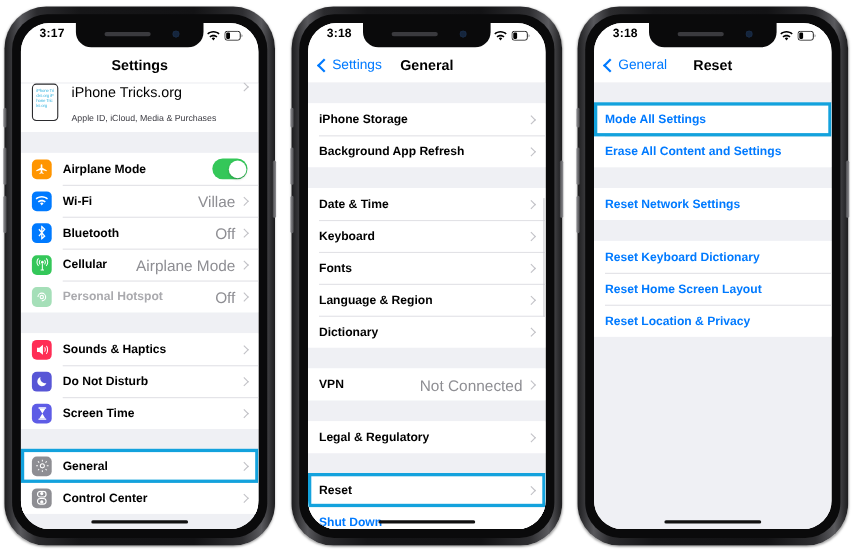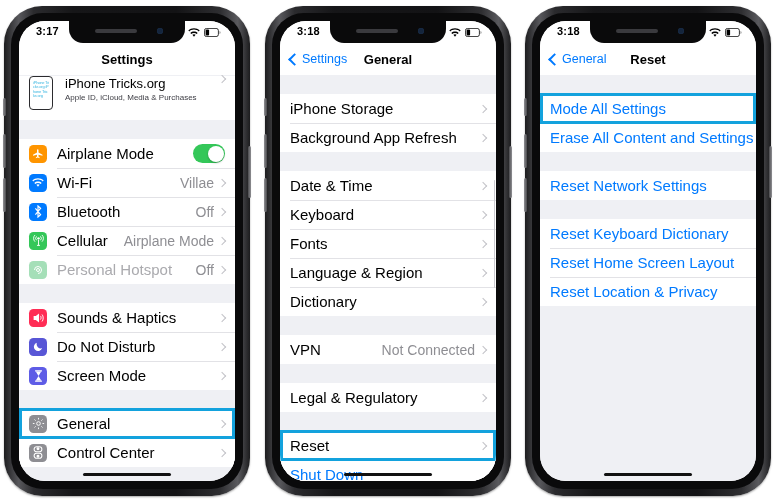--- a/index.html
+++ b/index.html
@@ -105,21 +105,21 @@
     position:relative;display:flex;align-items:center;
     height:29px;padding-left:10px;padding-right:10px;
     background:#fff;
     cursor:pointer;
   }
   .row + .row::before{
     content:"";position:absolute;left:10px;right:0;top:0;height:1px;background:#e2e2e6;
   }
   .row.ind + .row::before{left:38px;}
   .row .label{
-    font-size:15px;color:#000;flex:1;white-space:nowrap;
+    font-size:11px;color:#000;flex:1;white-space:nowrap;font-weight:bold;
   }
   .row .label.blue{color:#007aff;}
   .row .label.dim{color:#aaaaae;}
   .row .value{
     font-size:14px;color:#8e8e93;margin-right:5px;white-space:nowrap;
   }
   .chev-r{
     width:5px;height:5px;border-top:1.5px solid #c2c2c7;border-right:1.5px solid #c2c2c7;
     transform:rotate(45deg);flex:none;
   }
@@ -158,21 +158,21 @@
     width:22px;height:32px;border-radius:4px;border:1.4px solid #2b2b2e;background:#fff;
     margin-right:12px;flex:none;position:relative;overflow:hidden;
   }
   .avatar .lines{
     position:absolute;left:3px;top:4px;right:3px;
     font-size:4px;line-height:4.3px;color:#39b6e0;letter-spacing:-.2px;
     word-break:break-all;
   }
   .pf-text{flex:1;}
   .pf-name{font-size:13px;color:#000;line-height:15px;}
-  .pf-sub{font-size:8px;color:#3c3c43;line-height:11px;margin-top:1px;}
+  .pf-sub{font-size:8px;color:#3c3c43;line-height:11px;margin-top:11px;}
 
   
   .hl{
     position:absolute;left:0;right:0;
     border:3px solid #13a2dd;
     box-sizing:border-box;
     pointer-events:none;
     z-index:20;
   }
 
@@ -332,21 +332,21 @@
               <div class="chev-r"></div>
             </div>
             <div class="row ind">
               <div class="appicon ic-purple2">
                 <svg width="9" height="12" viewBox="0 0 14 20" fill="#fff">
                   <rect x="1" y="0.5" width="12" height="2" rx="1"></rect>
                     <rect x="1" y="17.5" width="12" height="2" rx="1"></rect>
                   <path d="M2.5 2.5h9L7 10l4.5 7.5h-9L7 10z"></path>
                 </svg>
               </div>
-              <div class="label">Screen Mode</div>
+              <div class="label">Screen Time</div>
               <div class="chev-r"></div>
             </div>
           </div>
 
           <div class="gap" style="height:19px;"></div>
 
           <div class="group" style="position:relative;">
             <div class="hl" style="top:-1px;height:31px;"></div>
             <div class="row ind">
               <div class="appicon ic-gray">

